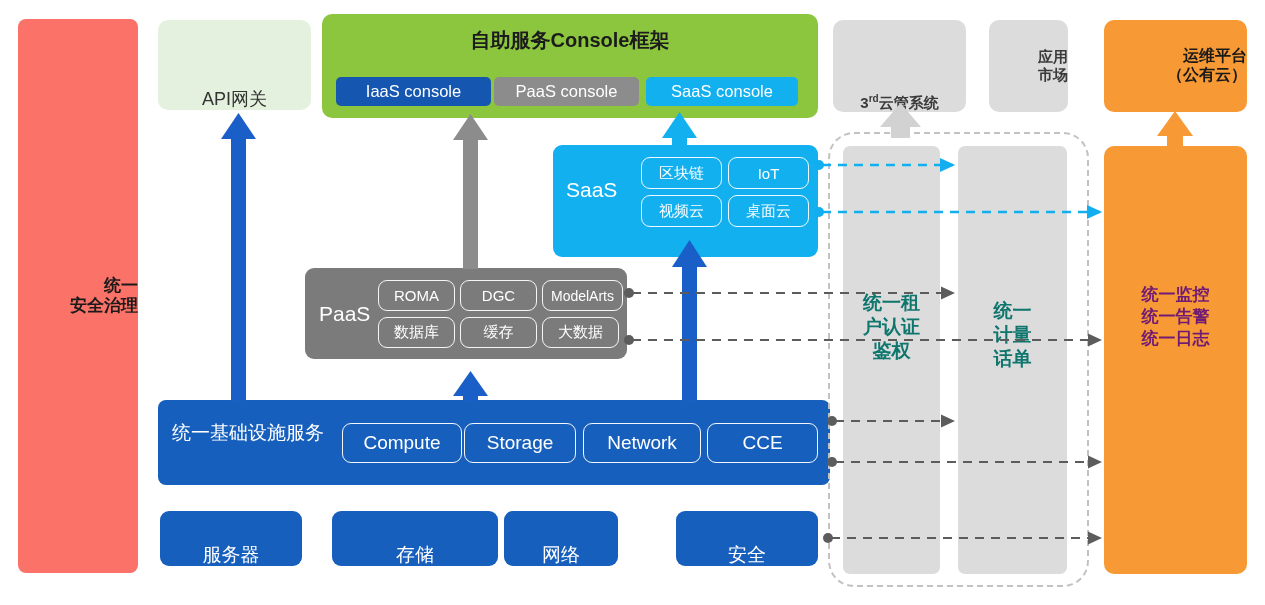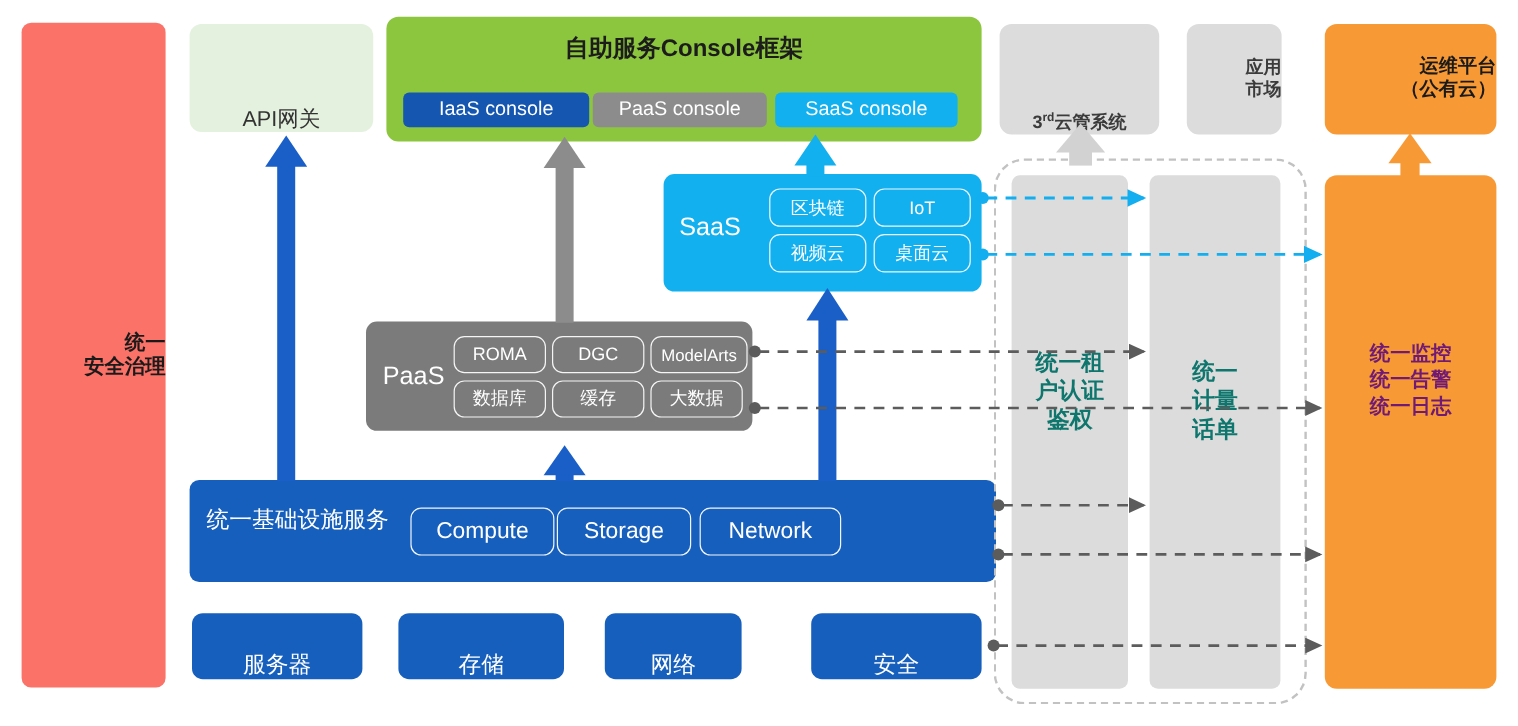--- a/index.html
+++ b/index.html
@@ -70,21 +70,21 @@
   <div class="abs sec-gray-top ctr" style="left:989px;top:20px;width:79px;height:92px;flex-direction:column;">
     <span>应用</span>
     <span>市场</span>
   </div>
 
   <div class="abs sec-orange ctr" style="left:1104px;top:20px;width:143px;height:92px;flex-direction:column;">
     <span>运维平台</span>
     <span>（公有云）</span>
   </div>
 
-  <div class="abs saas-box" style="left:553px;top:145px;width:265px;height:98px;">
+  <div class="abs saas-box" style="left:553px;top:145px;width:265px;height:112px;">
     <div class="group-label" style="left:13px;top:0;height:90px;font-size:21px;">SaaS</div>
     <div class="tagbtn" style="left:88px;top:12px;width:79px;height:30px;align-items:center;">
       <span>区块链</span>
     </div>
     <div class="tagbtn" style="left:175px;top:12px;width:79px;height:30px;">
       <span>IoT</span>
     </div>
     <div class="tagbtn" style="left:88px;top:50px;width:79px;height:30px;">
       <span>视频云</span>
     </div>
@@ -119,26 +119,29 @@
     <div class="group-label" style="left:14px;top:0;height:65px;font-size:19px;">统一基础设施服务</div>
     <div class="infra-tag" style="left:184px;top:23px;width:118px;height:38px;">
       <span>Compute</span>
     </div>
     <div class="infra-tag" style="left:306px;top:23px;width:110px;height:38px;">
       <span>Storage</span>
     </div>
     <div class="infra-tag" style="left:425px;top:23px;width:116px;height:38px;">
       <span>Network</span>
     </div>
+    <div class="infra-tag" style="left:549px;top:23px;width:109px;height:38px;">
+      <span>CCE</span>
+    </div>
   </div>
 
   <div class="abs bottom-box ctr" style="left:160px;top:511px;width:142px;height:55px;">
     <span>服务器</span>
   </div>
-  <div class="abs bottom-box ctr" style="left:332px;top:511px;width:138px;height:55px;">
+  <div class="abs bottom-box ctr" style="left:332px;top:511px;width:166px;height:55px;">
     <span>存储</span>
   </div>
   <div class="abs bottom-box ctr" style="left:504px;top:511px;width:114px;height:55px;">
     <span>网络</span>
   </div>
   <div class="abs bottom-box ctr" style="left:676px;top:511px;width:142px;height:55px;">
     <span>安全</span>
   </div>
 
   <div class="abs dashbox" style="left:828px;top:132px;width:261px;height:455px;"></div>

